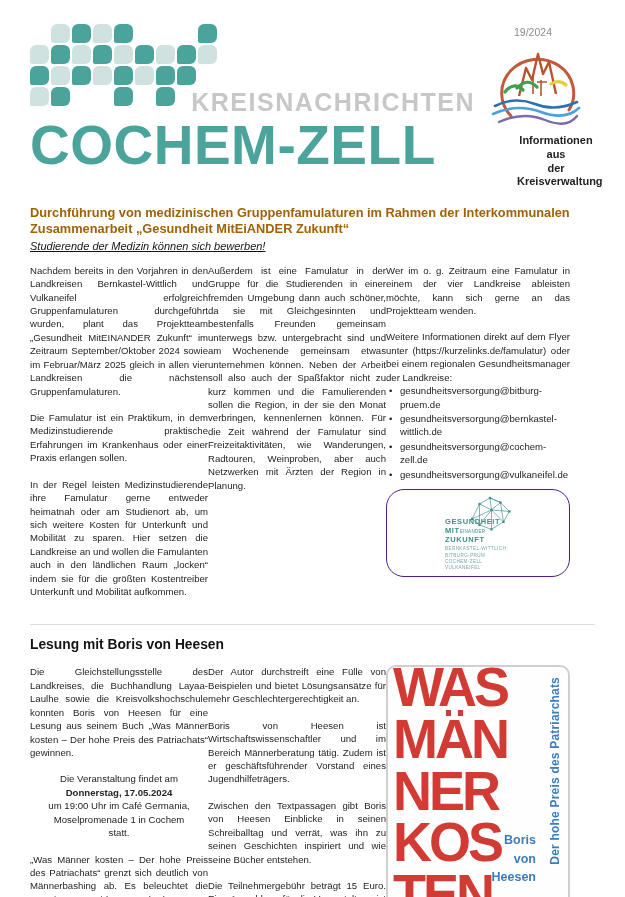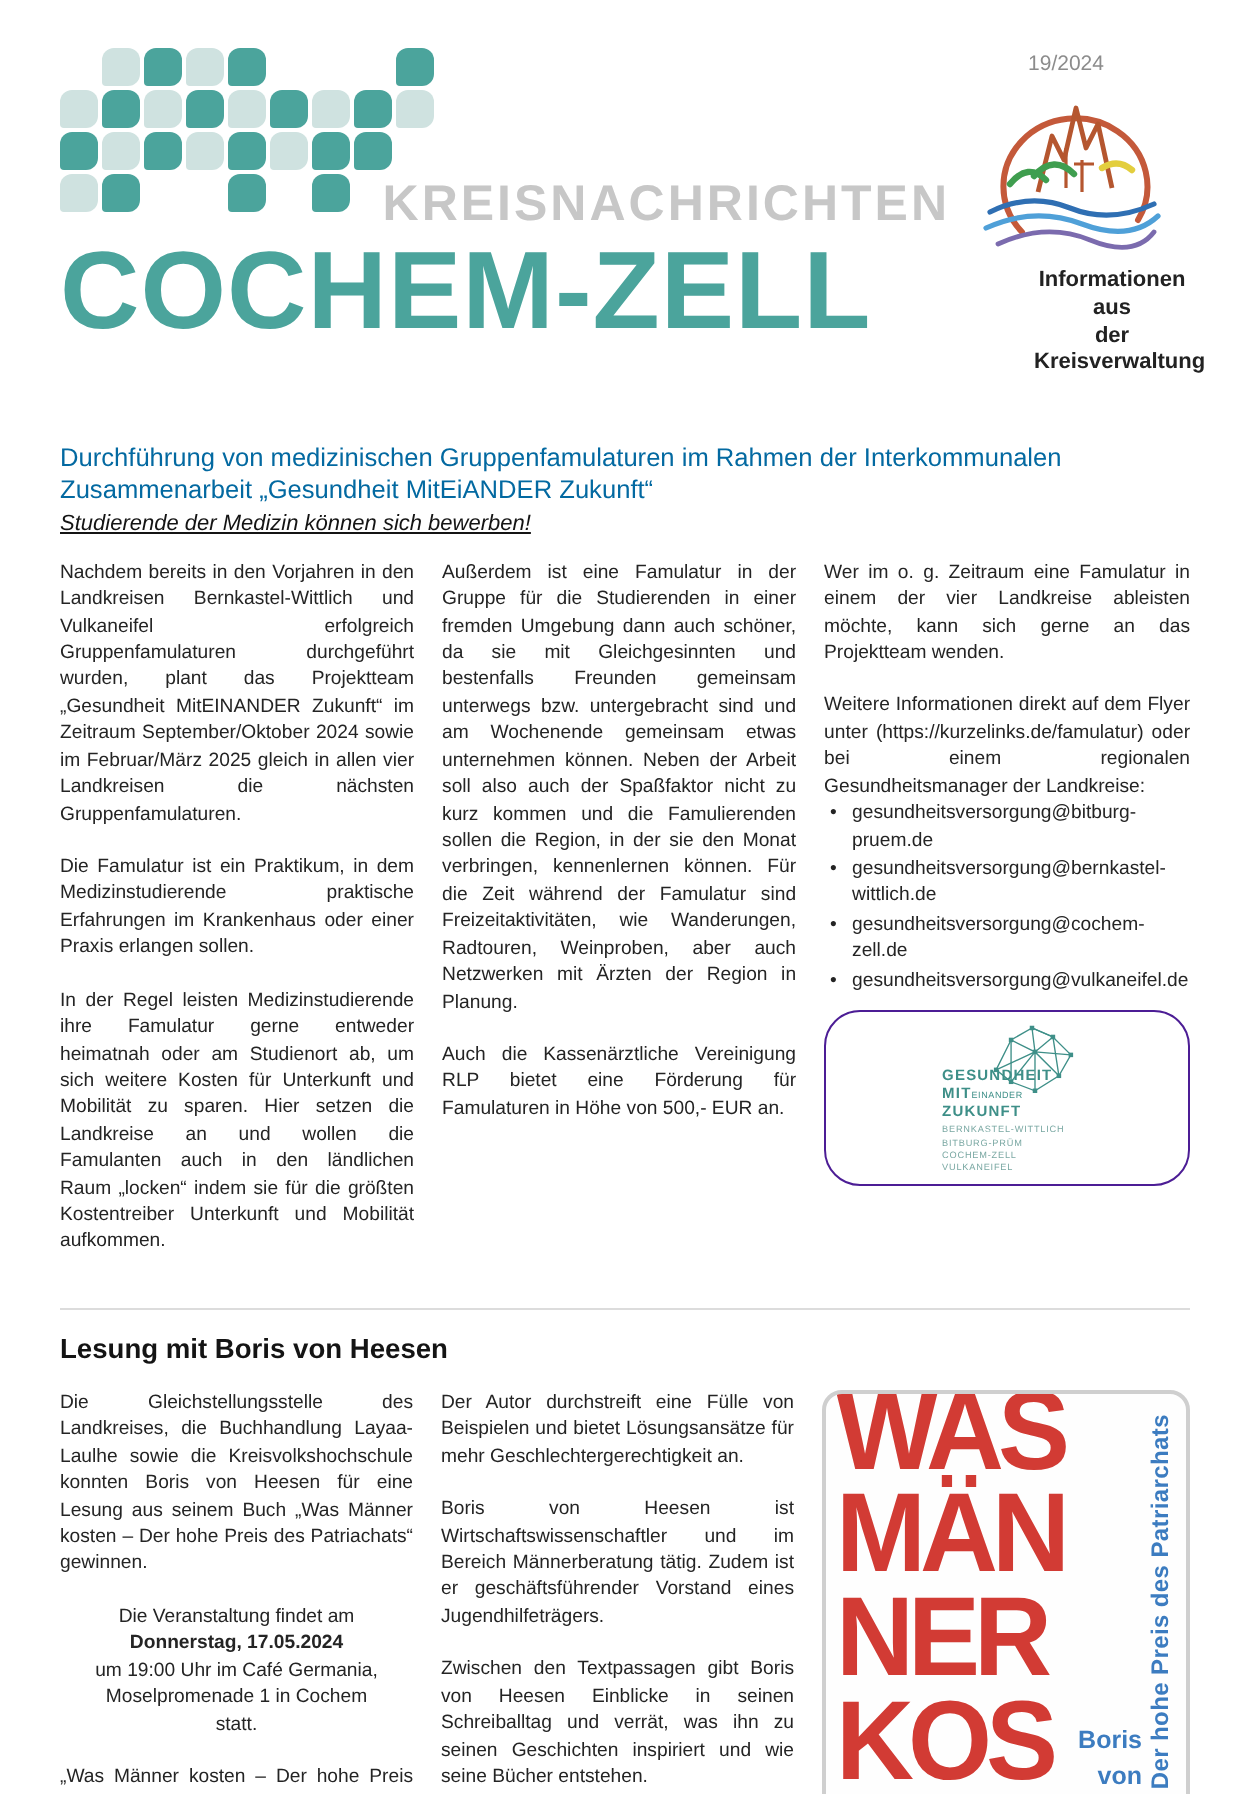--- a/index.html
+++ b/index.html
@@ -21,23 +21,23 @@
   .tile.t1{background:var(--teal-light);}
   .tile.t2{background:var(--teal);}
   .kicker{margin-top:64px;text-align:right;font-size:25px;font-weight:600;letter-spacing:1.5px;color:var(--kicker-gray);}
   .mast-title{margin-top:1px;font-size:55px;font-weight:800;letter-spacing:0.5px;line-height:1;color:var(--teal);white-space:nowrap;}
   .mast-right{width:120px;text-align:center;padding-top:2px;}
   .issue{font-size:10.5px;color:#8c8c8c;margin-bottom:6px;padding-right:4px;}
   .county-logo{display:block;margin:0 auto;}
   .tagline{margin-top:2px;font-size:11px;font-weight:700;line-height:1.25;color:#222;margin-left:42px;}
 
   
-  .a1-title{margin-top:32px;font-size:12.8px;font-weight:400;line-height:1.28;color:#0369a1;max-width:575px;}
+  .a1-title{margin-top:16px;font-size:12.8px;font-weight:700;line-height:1.28;color:#a16207;max-width:575px;}
   .a1-sub{margin-top:2px;margin-bottom:12px;font-size:11px;font-style:italic;text-decoration:underline;color:#141414;}
-  .cols{display:flex;gap:14px;}
+  .cols{display:flex;}
   .col{width:178px;font-size:9.6px;line-height:1.4;text-align:justify;color:var(--body-ink);}
   .col-wide{width:184px;}
   .col p{margin-bottom:13px;}
   .col p.tight{margin-bottom:0;}
   .email-list{list-style:none;margin:0 0 8px 0;padding:0;}
   .email-list li{position:relative;padding-left:14px;text-align:left;margin-bottom:1px;word-break:break-word;}
   .email-list li::before{content:"•";position:absolute;left:3px;top:0;}
 
   
   .logo-card{margin-top:4px;border:1px solid #4c1d95;border-radius:18px;height:88px;padding:5px 8px;display:flex;flex-direction:column;align-items:center;background:#fff;}
@@ -53,21 +53,21 @@
   .a2-title{font-size:13.8px;font-weight:700;color:#141414;margin-bottom:13px;}
   .event{text-align:center;margin-bottom:13px;}
   .event p{margin-bottom:0 !important;}
   .event .evt-bold{font-weight:700;}
 
   
   .book{position:relative;width:184px;height:272px;border:2px solid #cfcfcf;border-radius:10px;background:#fefefe;overflow:hidden;}
   .book-words{position:absolute;top:-7px;left:5px;}
   .book-word{display:block;font-size:54px;font-weight:800;letter-spacing:-3px;line-height:0.955;color:var(--book-red);transform:scaleY(1.04);transform-origin:top left;}
   .book-spine{position:absolute;top:10px;right:4px;writing-mode:vertical-rl;transform:rotate(180deg);font-size:12px;font-weight:700;color:var(--book-blue);letter-spacing:0.2px;}
-  .book-author{position:absolute;top:164px;right:22px;text-align:right;font-size:12.5px;font-weight:700;color:var(--book-blue);line-height:1.45;}
+  .book-author{position:absolute;top:164px;right:32px;text-align:right;font-size:12.5px;font-weight:700;color:var(--book-blue);line-height:1.45;}
 </style>
 </head>
 <body>
 
 <div class="page">
 
   <header class="masthead">
     <div class="mast-left">
       <div class="mosaic">
           <div class="tile t0"></div>
@@ -134,21 +134,20 @@
     <div class="a1-sub">Studierende der Medizin können sich bewerben!</div>
 
     <div class="cols">
       <div class="col">
         <p>Nachdem bereits in den Vorjahren in den Landkreisen Bernkastel-Wittlich und Vulkaneifel erfolgreich Gruppenfamulaturen durchgeführt wurden, plant das Projektteam „Gesundheit MitEINANDER Zukunft“ im Zeitraum September/Oktober 2024 sowie im Februar/März 2025 gleich in allen vier Landkreisen die nächsten Gruppenfamulaturen.</p>
         <p>Die Famulatur ist ein Praktikum, in dem Medizinstudierende praktische Erfahrungen im Krankenhaus oder einer Praxis erlangen sollen.</p>
         <p>In der Regel leisten Medizinstudierende ihre Famulatur gerne entweder heimatnah oder am Studienort ab, um sich weitere Kosten für Unterkunft und Mobilität zu sparen. Hier setzen die Landkreise an und wollen die Famulanten auch in den ländlichen Raum „locken“ indem sie für die größten Kostentreiber Unterkunft und Mobilität aufkommen.</p>
       </div>
       <div class="col">
         <p>Außerdem ist eine Famulatur in der Gruppe für die Studierenden in einer fremden Umgebung dann auch schöner, da sie mit Gleichgesinnten und bestenfalls Freunden gemeinsam unterwegs bzw. untergebracht sind und am Wochenende gemeinsam etwas unternehmen können. Neben der Arbeit soll also auch der Spaßfaktor nicht zu kurz kommen und die Famulierenden sollen die Region, in der sie den Monat verbringen, kennenlernen können. Für die Zeit während der Famulatur sind Freizeitaktivitäten, wie Wanderungen, Radtouren, Weinproben, aber auch Netzwerken mit Ärzten der Region in Planung.</p>
-        <p class="tight">Auch die Kassenärztliche Vereinigung RLP bietet eine Förderung für Famulaturen in Höhe von 500,- EUR an.</p>
       </div>
       <div class="col col-wide">
         <p>Wer im o. g. Zeitraum eine Famulatur in einem der vier Landkreise ableisten möchte, kann sich gerne an das Projektteam wenden.</p>
         <p class="tight">Weitere Informationen direkt auf dem Flyer unter (https://kurzelinks.de/famulatur) oder bei einem regionalen Gesundheitsmanager der Landkreise:</p>
         <ul class="email-list">
             <li>gesundheitsversorgung@bitburg-pruem.de</li>
             <li>gesundheitsversorgung@bernkastel-wittlich.de</li>
             <li>gesundheitsversorgung@cochem-zell.de</li>
             <li>gesundheitsversorgung@vulkaneifel.de</li>
           </ul>

